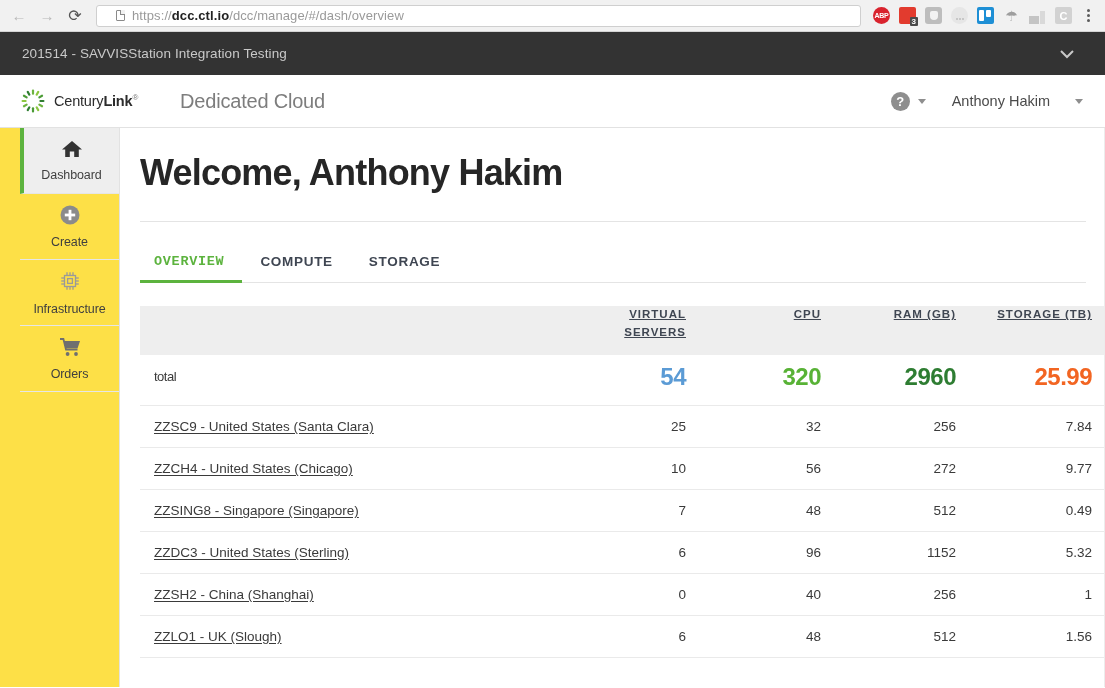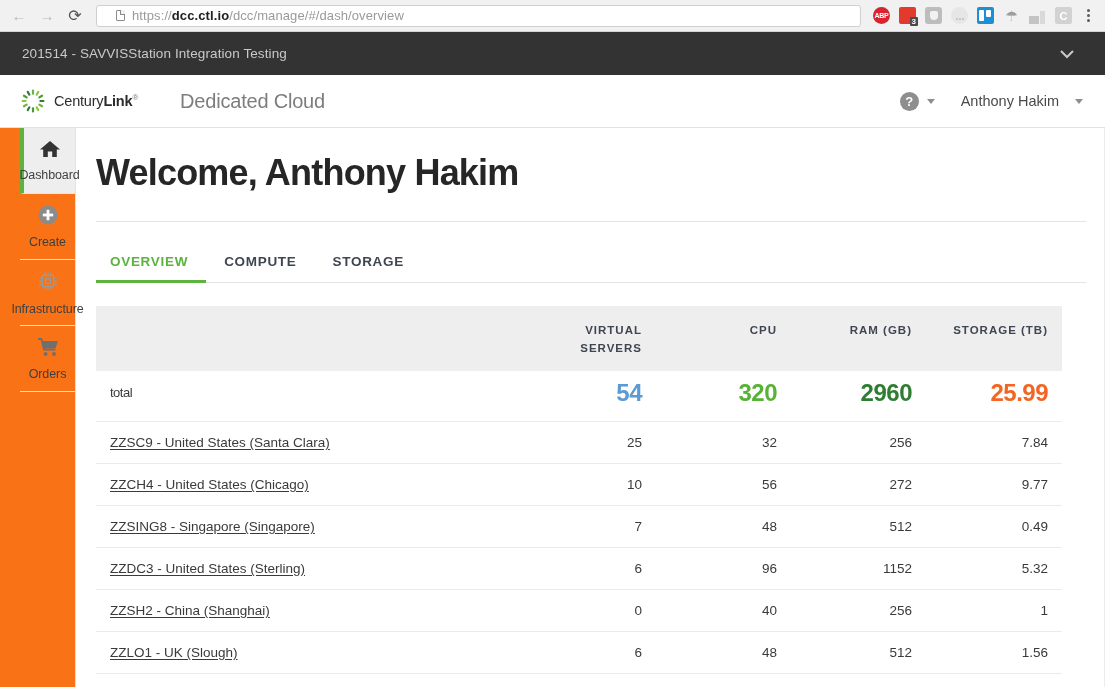--- a/index.html
+++ b/index.html
@@ -195,30 +195,30 @@
     font-size: 13px;
     font-weight: 700;
     display: flex; align-items: center; justify-content: center;
   }
   .caret {
     width: 0; height: 0;
     border-left: 4.5px solid transparent;
     border-right: 4.5px solid transparent;
     border-top: 5px solid #8e8e8e;
   }
-  .user-group { display: flex; align-items: center; gap: 16px; }
+  .user-group { display: flex; align-items: center; gap: 25px; }
   .user-name { font-size: 14.5px; color: #4a4a4a; }
 
   
   .layout { display: flex; height: calc(688px - 32px - 43px - 54px); }
 
   .sidebar {
-    width: 76px;
+    width: 120px;
     border-right: 1px solid #e2e2e2;
-    background: #f97316;
+    background: #fde047;
     flex: none;
     padding-left: 20px;
   }
   .side-item {
     height: 66px;
     border-bottom: 1px solid #e6e6e6;
     display: flex;
     flex-direction: column;
     align-items: center;
     justify-content: center;
@@ -270,43 +270,44 @@
   }
   .tab {
     padding: 10px 18px 11px 18px;
     font-size: 13.5px;
     font-weight: 700;
     letter-spacing: .7px;
     color: #3f4652;
     border-bottom: 3px solid transparent;
     margin-bottom: -1px;
   }
-  .tab:first-child { padding-left: 14px; }
+  .tab:first-child { padding-left: 14px; font-family: Liberation Mono, monospace; }
   .tab.active {
     color: #5cb33e;
     border-bottom-color: #5cb33e;
   }
 
   
   table.resources {
     width: 966px;
     border-collapse: collapse;
     margin-top: 23px;
     table-layout: fixed;
   }
   table.resources thead th {
     background: #eeeeee;
     font-size: 11.5px;
     font-weight: 700;
     letter-spacing: 1px;
     color: #3f4652;
-    padding: 16px 14px 13px 14px;
+    padding: 0 14px 13px 14px;
     text-align: right;
     vertical-align: top;
     line-height: 1.55;
+    text-decoration: underline;
   }
   table.resources thead th.name-col { text-align: left; }
   table.resources tbody td {
     padding: 13px 14px;
     font-size: 13.5px;
     color: #3a3a3a;
     text-align: right;
     border-bottom: 1px solid #eaeaea;
   }
   table.resources tbody td.name-col { text-align: left; }

